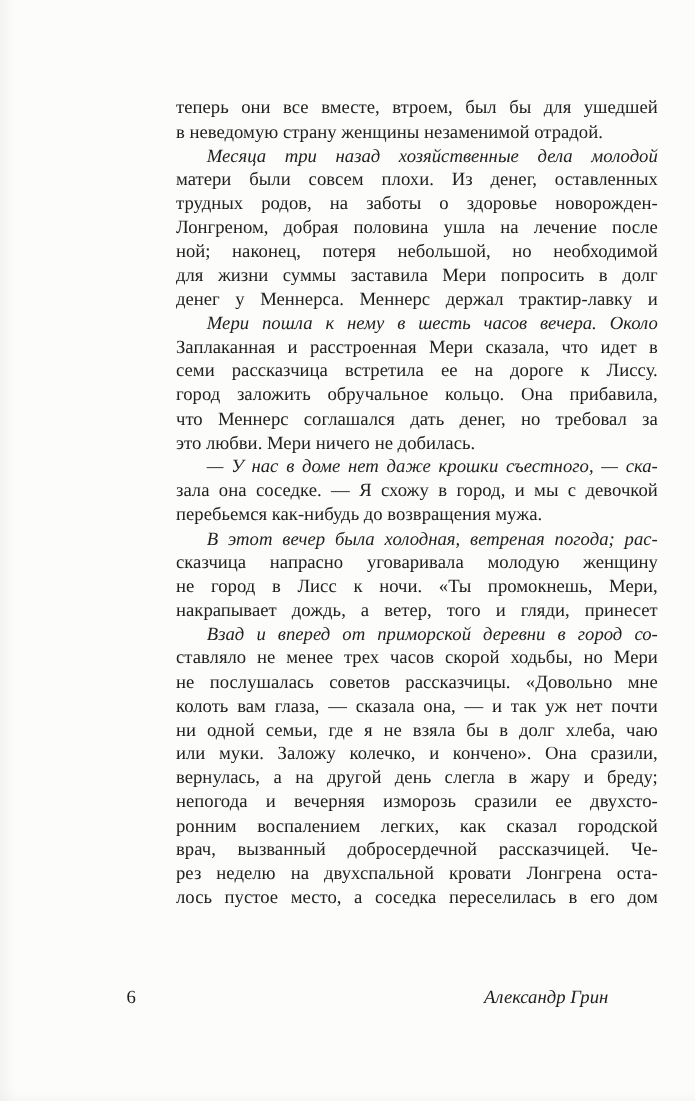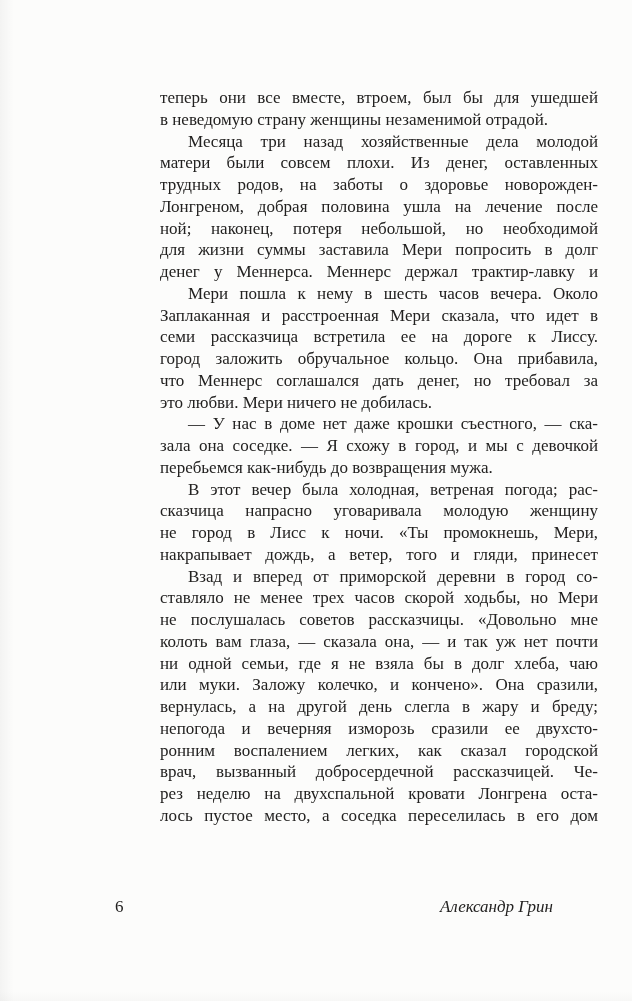--- a/index.html
+++ b/index.html
@@ -40,20 +40,21 @@
     overflow: hidden;
     text-align: justify;
     text-align-last: justify;
     white-space: normal;
   }
   .line.para-end {
     text-align-last: left;
   }
   .line.indent {
     text-indent: 28px;
+    font-style: italic;
   }
   .footer {
     position: absolute;
     left: 115px;
     top: 896px;
     width: 438px;
     display: flex;
     justify-content: space-between;
     align-items: baseline;
     font-size: 17px;

